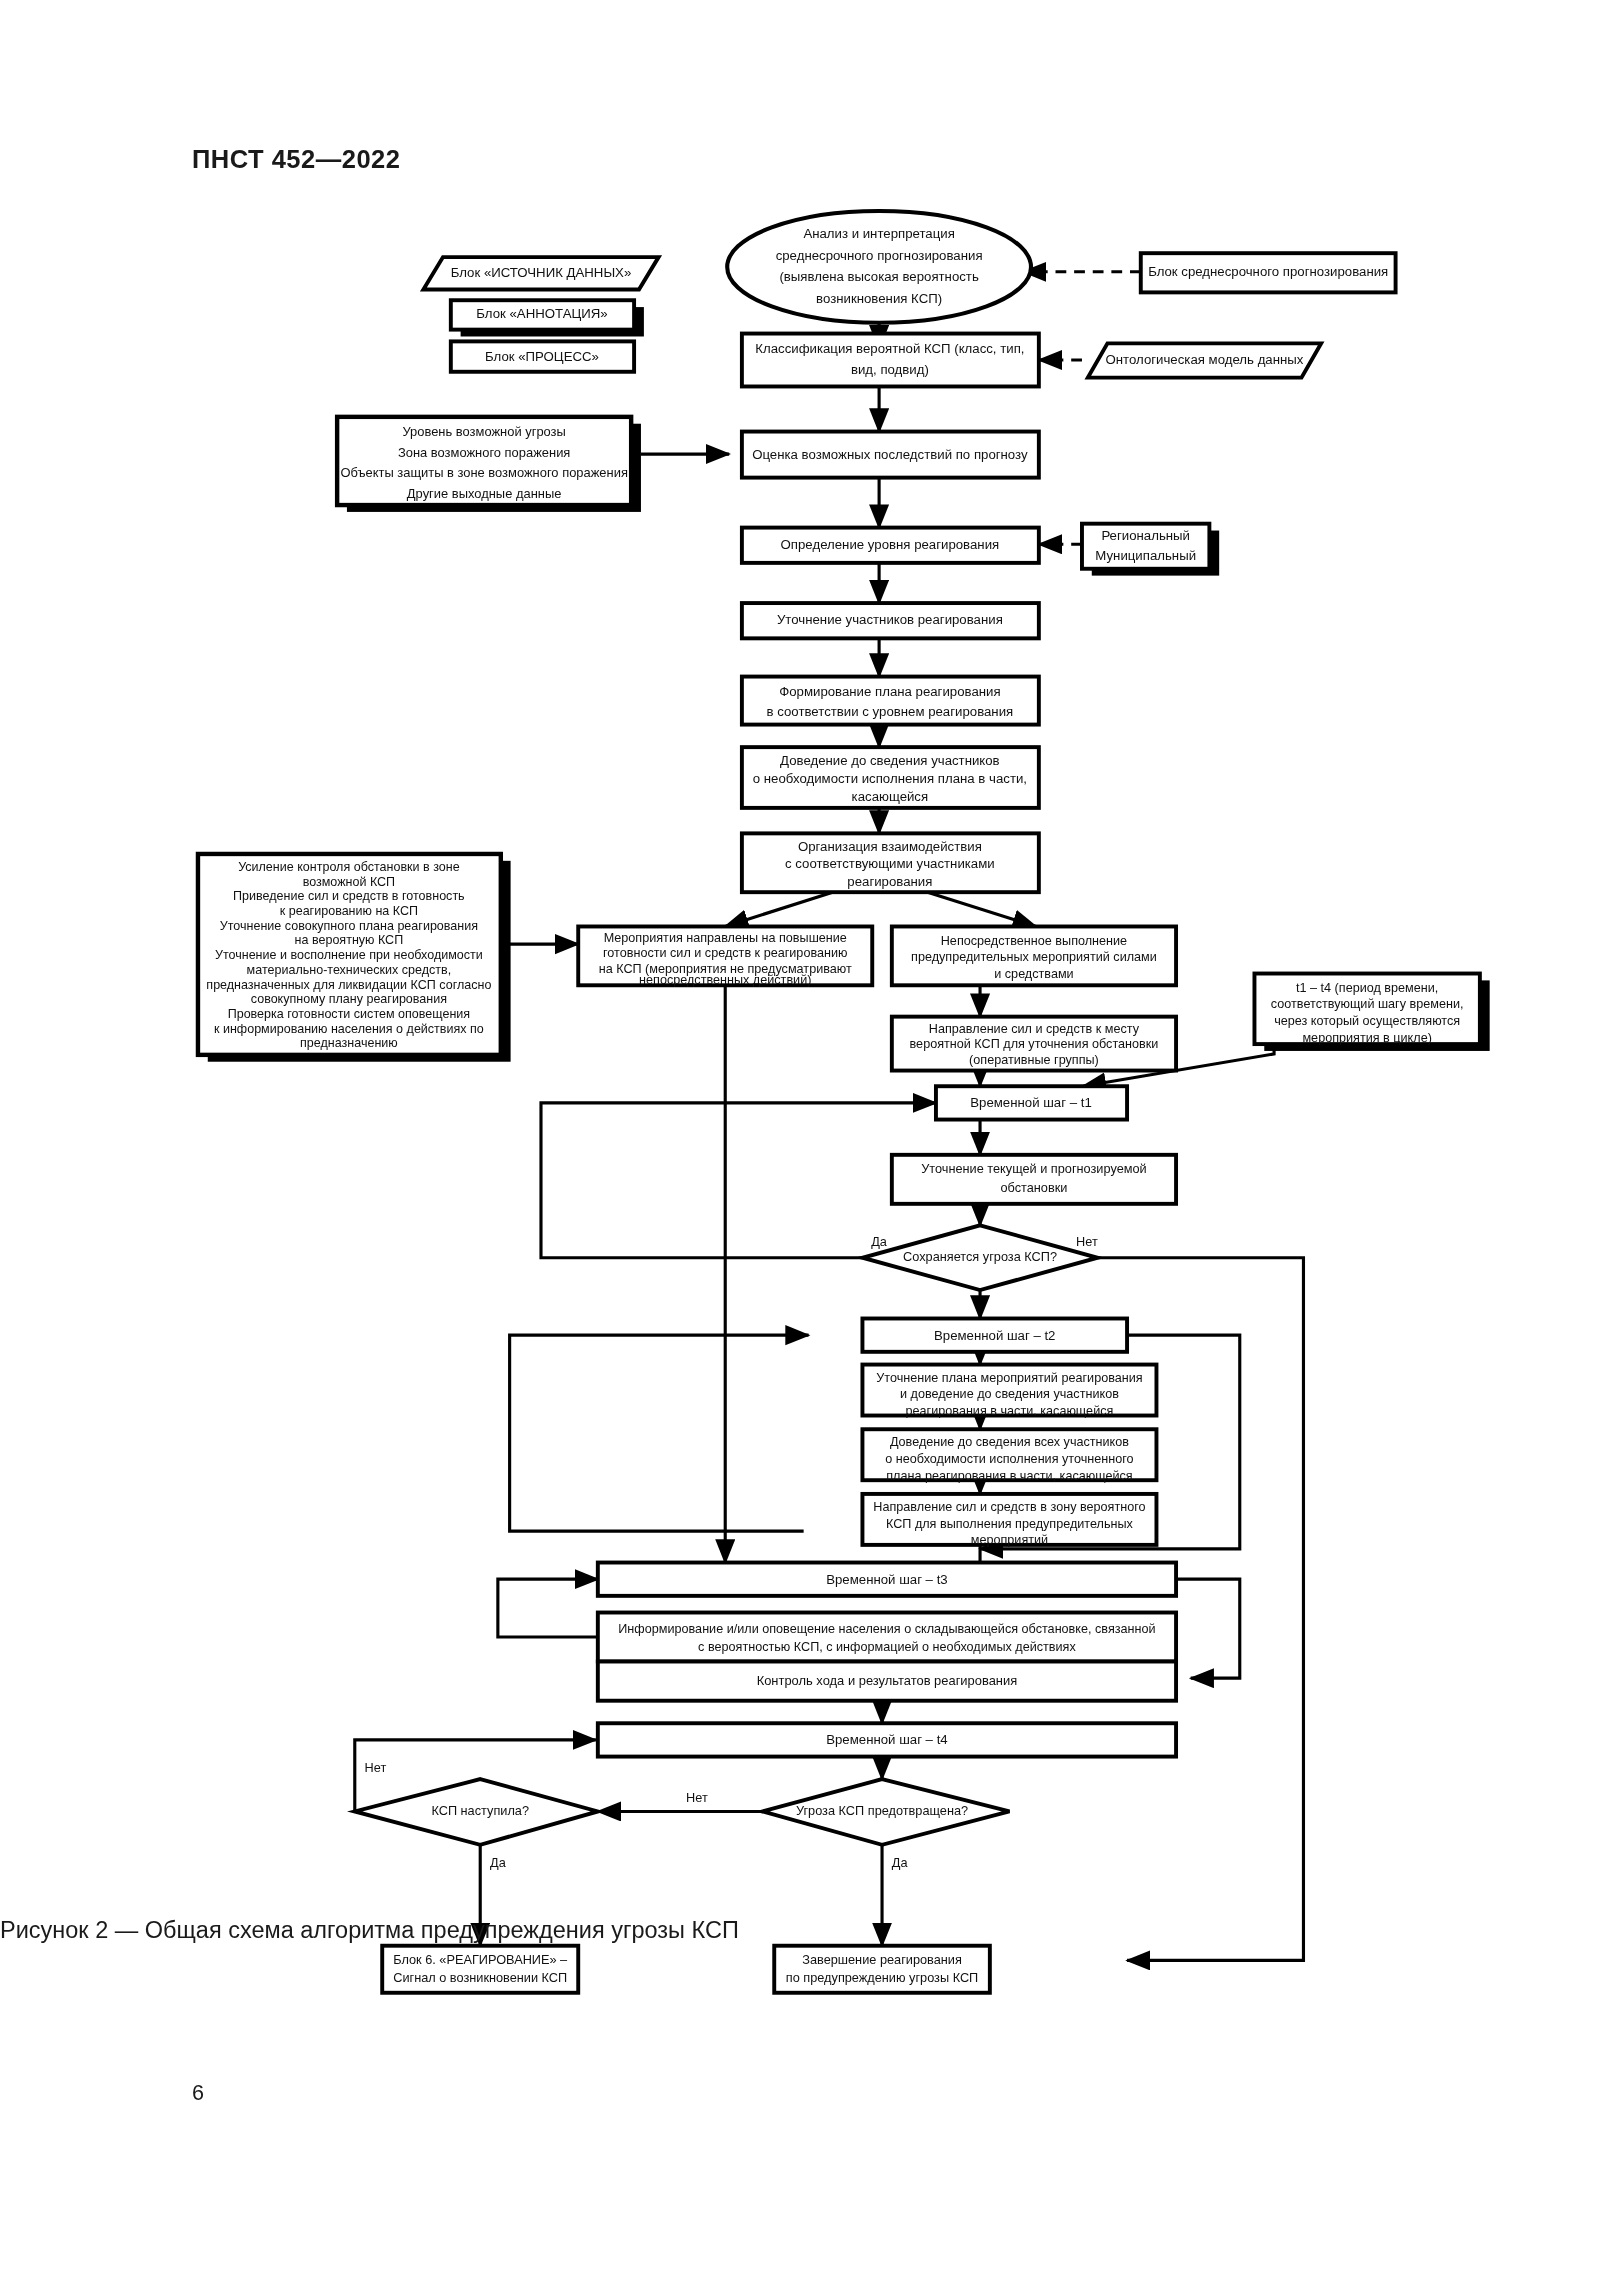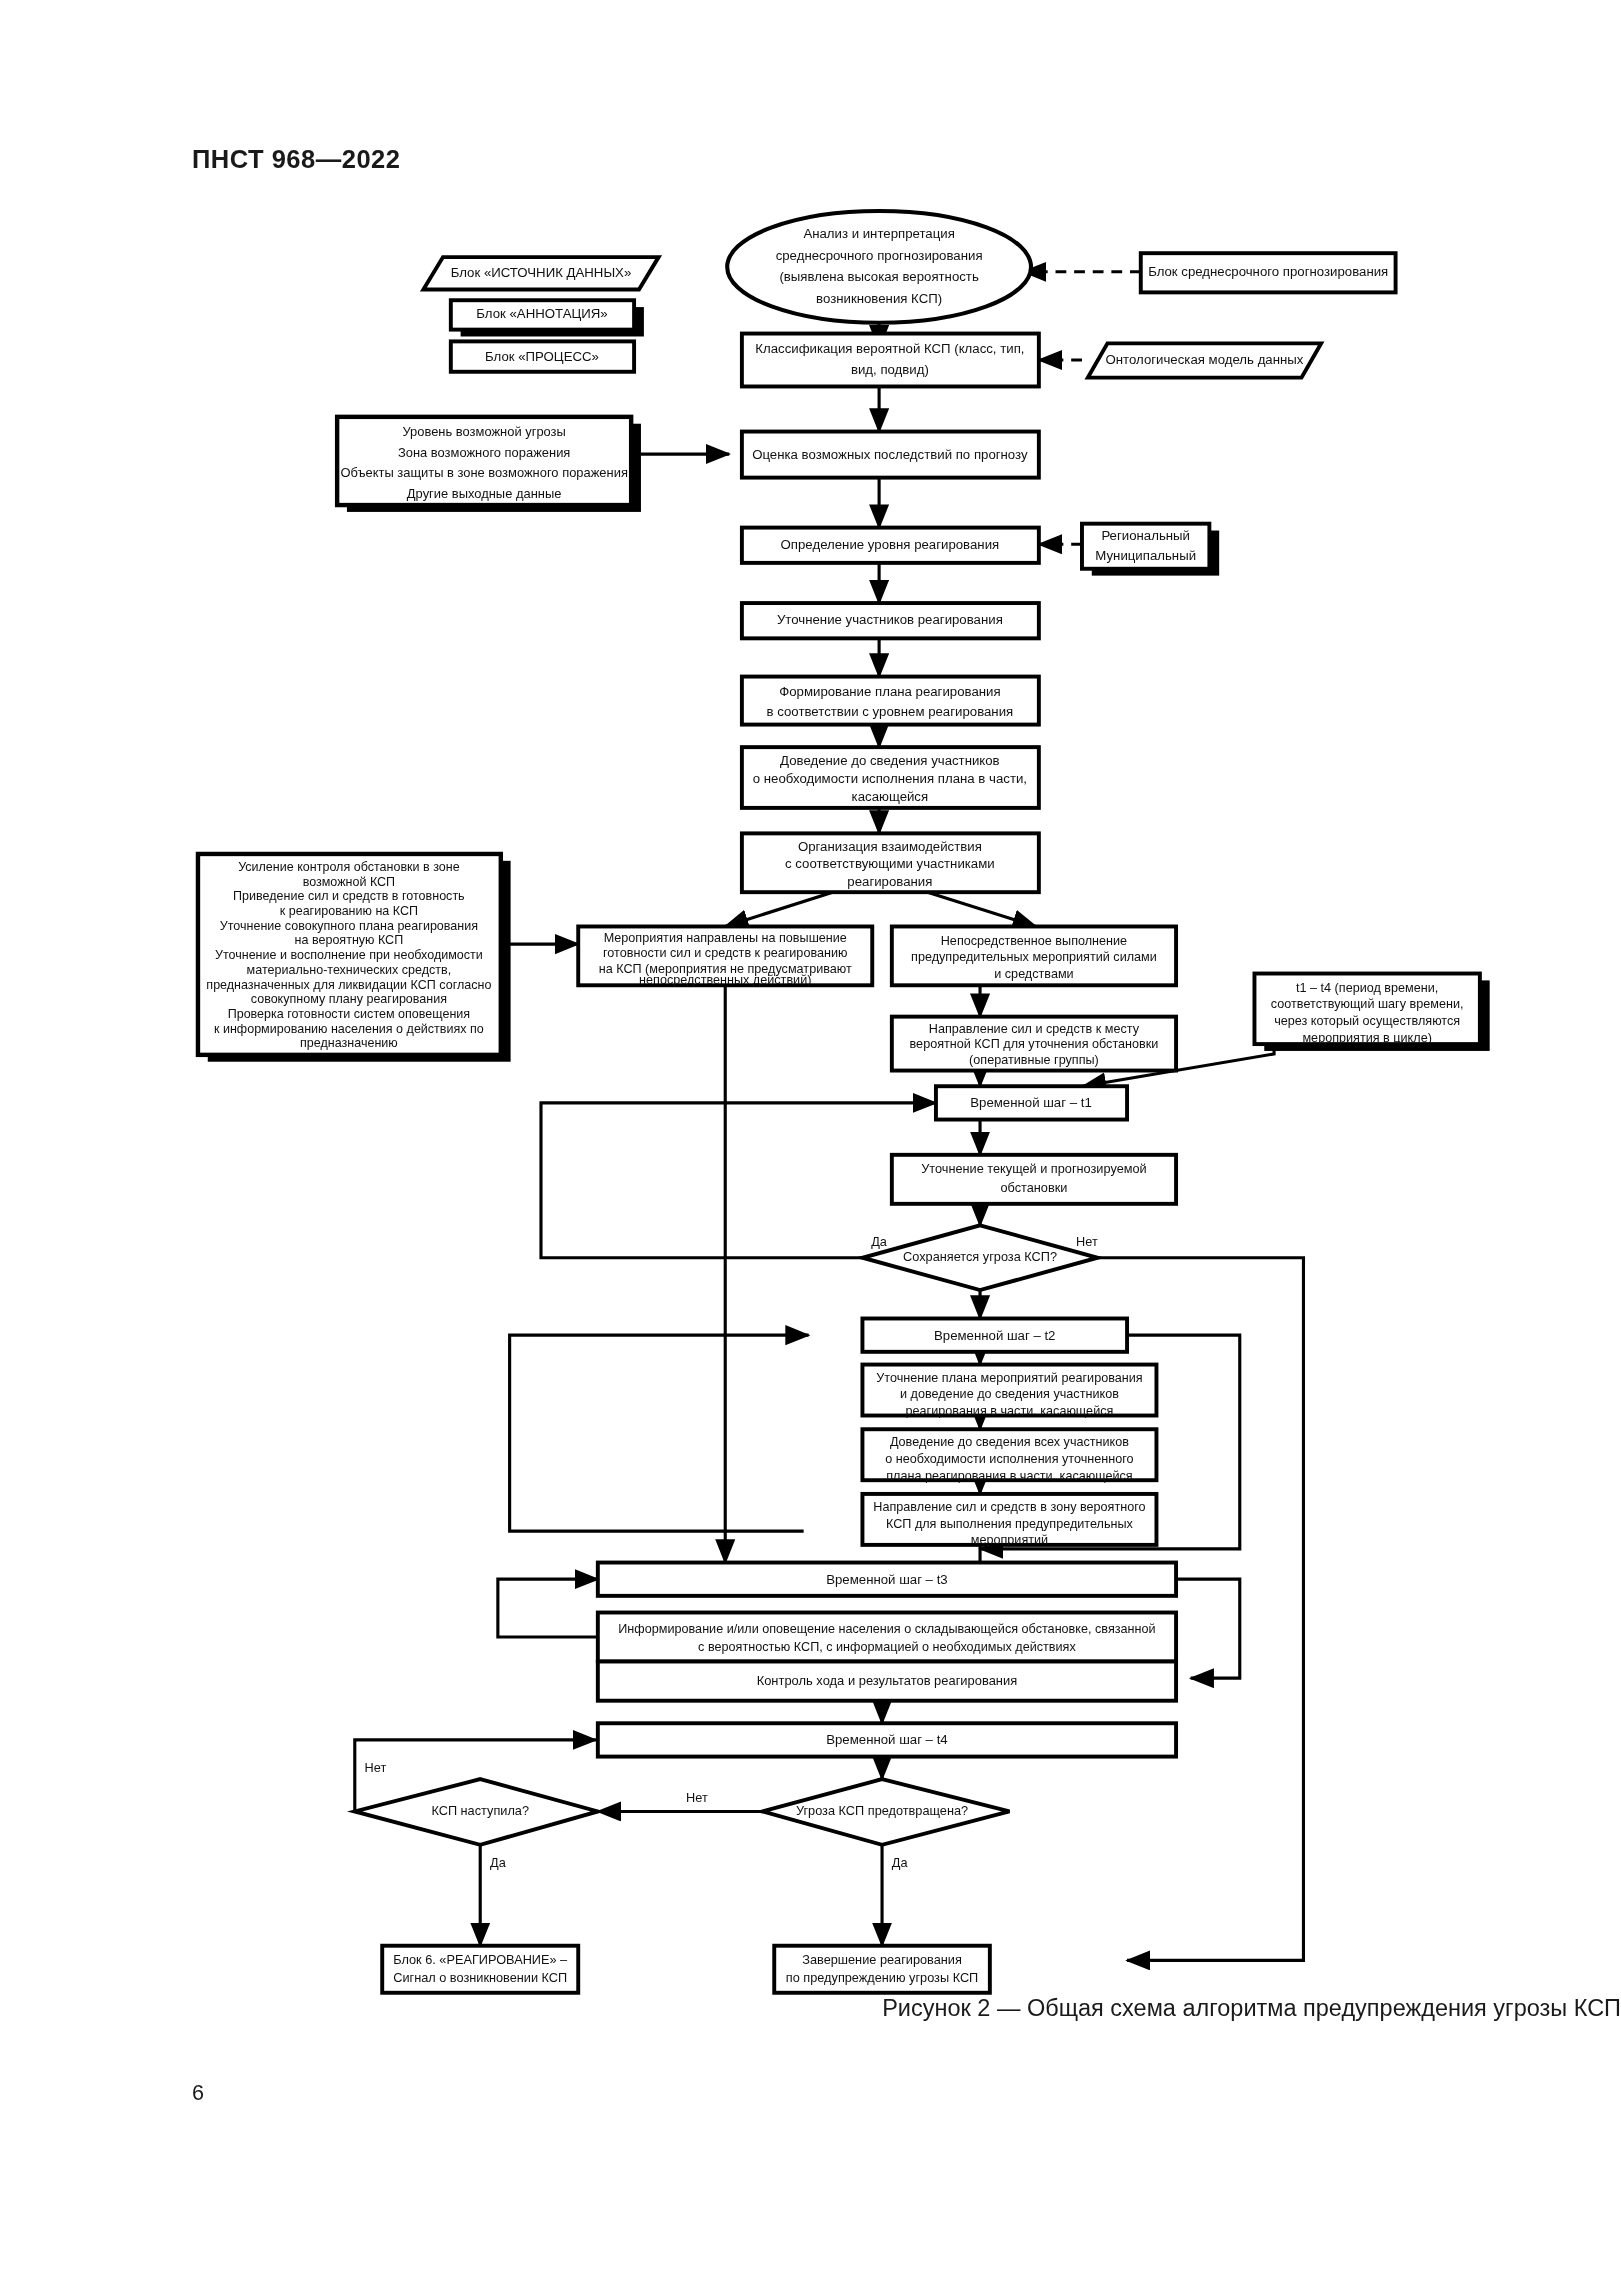--- a/index.html
+++ b/index.html
@@ -1,33 +1,33 @@
 <!DOCTYPE html>
 <html><head>
 <meta charset="utf-8">
 <style>
   html,body{margin:0;padding:0;background:#fff;}
   body{width:1621px;height:2293px;position:relative;font-family:"Liberation Sans","DejaVu Sans",sans-serif;color:#1a1a1a;}
   #page{position:relative;width:1621px;height:2293px;overflow:hidden;background:#fff;}
   #doc-header{position:absolute;left:192px;top:145px;font-size:25.5px;font-weight:bold;letter-spacing:0.5px;color:#1a1a1a;}
-  #figure-caption{position:absolute;left:0;top:1995px;width:1621px;text-align:right;font-size:23.5px;color:#1a1a1a;}
+  #figure-caption{position:absolute;left:0;top:1917px;width:1621px;text-align:left;font-size:23.5px;color:#1a1a1a;}
   #page-number{position:absolute;left:192px;top:2080px;font-size:21.6px;color:#1a1a1a;}
   #chart-svg{position:absolute;left:0;top:0;width:1621px;height:2293px;}
   .nd-text{font-family:"Liberation Sans","DejaVu Sans",sans-serif;fill:#111;text-anchor:middle;dominant-baseline:middle;}
   .edge-lbl{font-family:"Liberation Sans","DejaVu Sans",sans-serif;fill:#111;font-size:13px;}
   .shape{fill:#fff;stroke:#000;}
   .shadow{fill:#000;stroke:none;}
   .lnk{stroke:#000;fill:none;}
 </style>
 </head>
 <body>
 
 <div id="page">
 
-  <div id="doc-header">ПНСТ 968—2022</div>
+  <div id="doc-header">ПНСТ 452—2022</div>
 
   <svg id="chart-svg" viewBox="0 0 1654 2339">
     <defs>
       <marker id="ar" markerWidth="9" markerHeight="9" refX="7.4" refY="3.2" orient="auto" markerUnits="strokeWidth">
         <path d="M0,0 L8,3.2 L0,6.4 z" fill="#000"></path>
       </marker>
     </defs>
 
     <g>
       <g>

